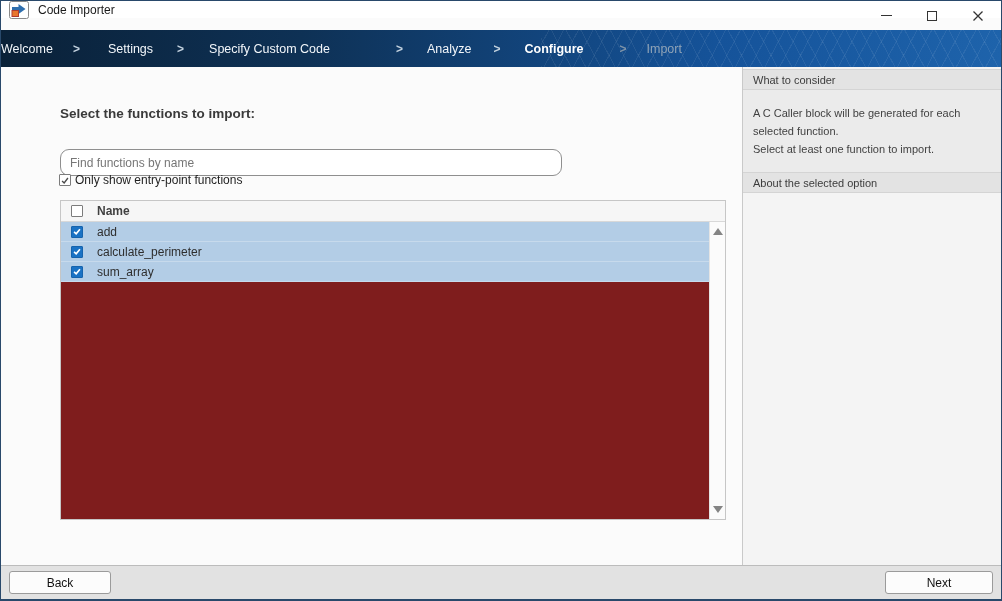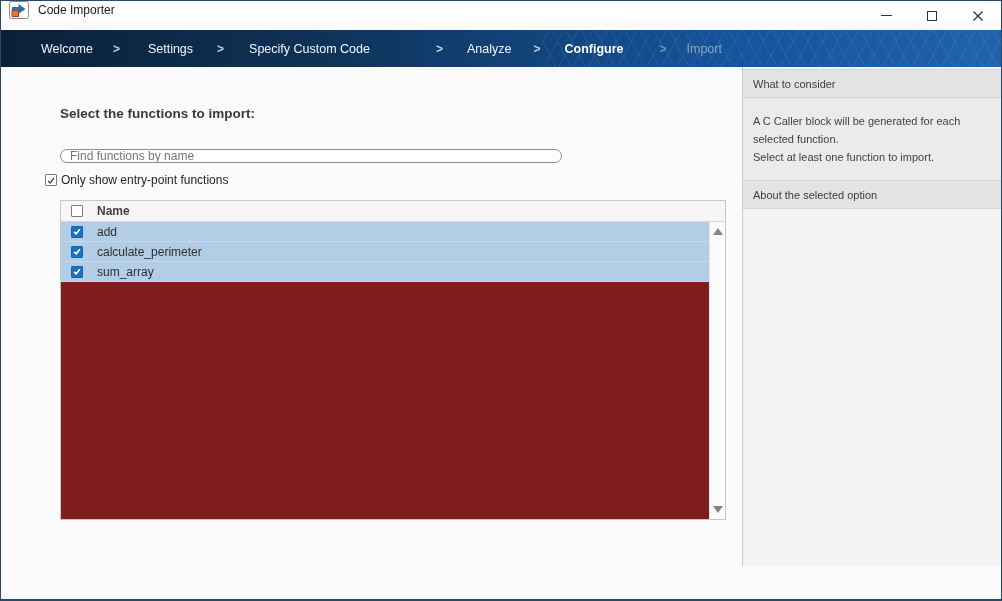--- a/index.html
+++ b/index.html
@@ -20,40 +20,40 @@
 
   
   .navbar { position:absolute; top:29px; left:0; right:0; height:37px;
             background:linear-gradient(to right,#0a2138 0%,#0e3155 30%,#15539a 72%,#1e63ab 100%);
             display:flex; align-items:center; overflow:hidden; }
   .navbar::after { content:""; position:absolute; right:0; top:0; bottom:0; width:46%;
             background:
               repeating-linear-gradient(62deg, rgba(255,255,255,0.07) 0 1px, transparent 1px 13px),
               repeating-linear-gradient(-62deg, rgba(255,255,255,0.07) 0 1px, transparent 1px 13px);
             pointer-events:none; }
-  .nav-inner { display:flex; align-items:center; padding-left:40px; position:relative; z-index:1; }
+  .nav-inner { display:flex; align-items:center; position:relative; z-index:1; }
   .nav-step { font-size:12.5px; color:#f2f6fa; font-weight:500; white-space:nowrap; cursor:default; }
   .nav-step.current { font-weight:700; color:#ffffff; }
   .nav-step.future { color:#8fa3b7; }
   .nav-sep { font-size:12px; color:#c3d2df; font-weight:700; }
   .nav-sep.future { color:#7e93a8; }
   .ml20{margin-left:20px;} .ml22{margin-left:22px;} .ml24{margin-left:24px;}
   .ml25{margin-left:25px;} .ml28{margin-left:28px;} .ml36{margin-left:36px;} .ml66{margin-left:66px;}
 
   
   .main { position:absolute; top:66px; left:0; width:741px; height:499px; background:#fbfbfb; }
   .main-heading { position:absolute; left:59px; top:39px; font-size:13.5px; font-weight:700; color:#3a3a3a; }
 
-  .search-input { position:absolute; left:59px; top:82px; width:502px; height:14px;
+  .search-input { position:absolute; left:59px; top:82px; width:502px; height:27px;
                   border:1px solid #8f8f8f; border-radius:9px; background:#fff;
                   font-size:12px; padding:0 9px; color:#333; outline:none;
                   font-family:"Liberation Sans","DejaVu Sans",sans-serif; }
   .search-input::placeholder { color:#767676; opacity:1; }
 
-  .filter-row { position:absolute; left:44px; top:106px; display:flex; align-items:center; cursor:default; }
+  .filter-row { position:absolute; left:58px; top:106px; display:flex; align-items:center; cursor:default; }
   .filter-row .label { font-size:12px; color:#1f1f1f; margin-left:4px; }
 
   
   .cb { width:12px; height:12px; border:1px solid #7c7c7c; background:#fff; border-radius:1px;
         display:inline-flex; align-items:center; justify-content:center; flex:0 0 auto; }
   .cb svg { display:none; width:11px; height:11px; }
   .cb.checked svg { display:block; }
   .cb.blue.checked { background:#1a72c4; border-color:#1563ad; }
 
   
@@ -74,21 +74,21 @@
                display:flex; flex-direction:column; justify-content:space-between; align-items:center;
                padding:6px 0; }
   .tri-up { width:0; height:0; border-left:5px solid transparent; border-right:5px solid transparent;
             border-bottom:7px solid #848484; }
   .tri-down { width:0; height:0; border-left:5px solid transparent; border-right:5px solid transparent;
               border-top:7px solid #848484; }
 
   
   .sidebar { position:absolute; top:66px; left:741px; right:0; height:499px;
              background:#f4f4f4; border-left:1px solid #c9c9c9; display:flex; flex-direction:column; }
-  .side-strip { height:29px; background:#e3e3e3; border-top:1px solid #d4d4d4; border-bottom:1px solid #d4d4d4;
+  .side-strip { height:21px; background:#e3e3e3; border-top:1px solid #d4d4d4; border-bottom:1px solid #d4d4d4;
                 display:flex; align-items:center; padding-left:10px; flex:0 0 auto; }
   .side-strip.first { margin-top:2px; }
   .side-strip .strip-label { font-size:11px; color:#3c3c3c; }
   .side-body { background:#ebebeb; padding:14px 28px 10px 10px; min-height:82px; flex:0 0 auto; }
   .side-body p { font-size:11px; color:#424242; line-height:1.65; max-width:238px; }
   .side-rest { flex:1; background:#f4f4f4; }
 
   
   .bottombar { position:absolute; left:0; right:0; bottom:0; height:34px; background:#e2e2e2;
                border-top:1px solid #bcbcbc; }
@@ -214,14 +214,18 @@
     <div class="side-body">
       <p>A C Caller block will be generated for each selected function.</p>
       <p>Select at least one function to import.</p>
     </div>
     <div class="side-strip">
       <span class="strip-label">About the selected option</span>
     </div>
     <div class="side-rest"></div>
   </div>
 
+  <div class="bottombar">
+    <div class="btn btn-back">Back</div>
+    <div class="btn btn-next">Next</div>
+  </div>
 
 </div>
 
 </body></html>

